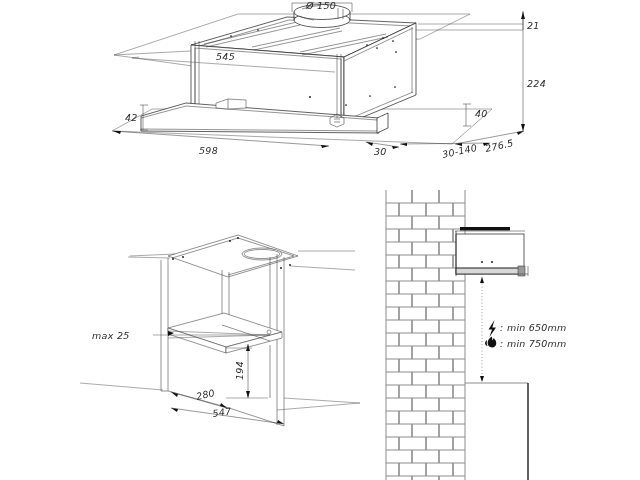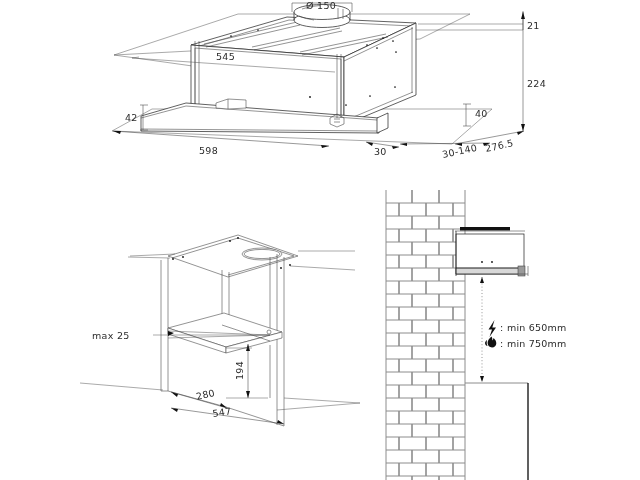--- a/index.html
+++ b/index.html
@@ -4,21 +4,21 @@
 <title>Telescopic Cooker Hood Installation Drawing</title>
 <style>
   html,body{margin:0;padding:0;background:#ffffff;}
   body{
     width:640px;height:480px;
     font-family:"DejaVu Sans","Liberation Sans",sans-serif;
     color:#1a1a1a;
     overflow:hidden;
     position:relative;
   }
-  #sheet{position:absolute;left:0;top:0;width:640px;height:480px;}
+  #sheet{position:absolute;left:0;top:0;width:640px;height:480px;font-style:italic;}
   svg{display:block;}
   text{
     font-family:"DejaVu Sans","Liberation Sans",sans-serif;
     fill:#2b2b2b;
     font-size:9px;
   }
   .dimtxt{font-size:9.5px;letter-spacing:.3px;}
   .notetxt{font-size:9.5px;letter-spacing:.2px;}
   .ln{fill:none;stroke:#1d1d1d;stroke-width:.7;}
   .ln-thin{fill:none;stroke:#3a3a3a;stroke-width:.55;}

